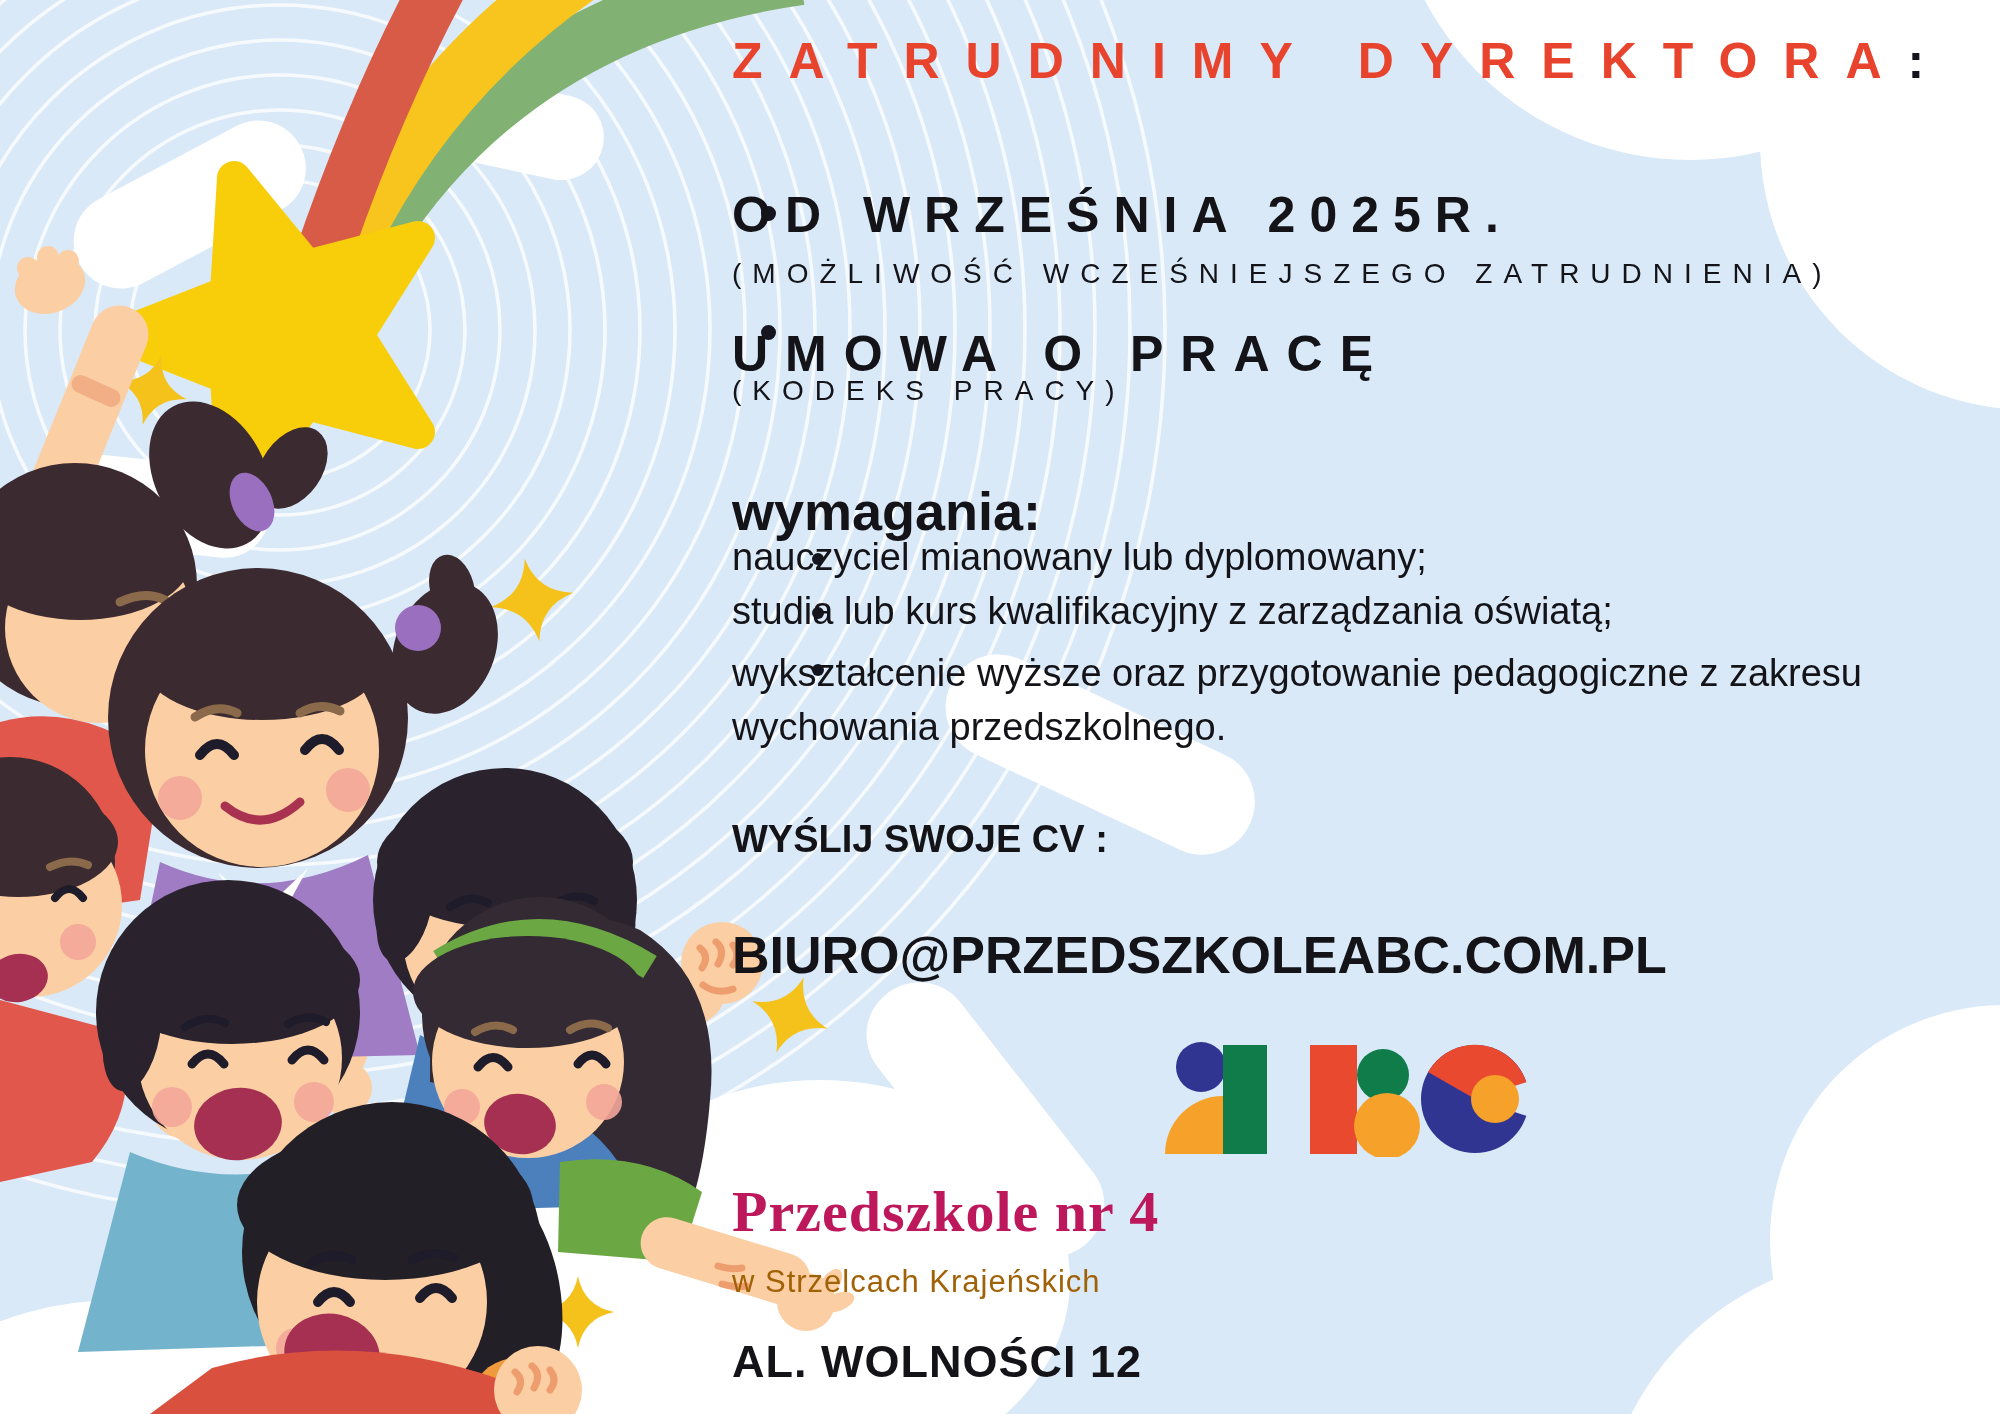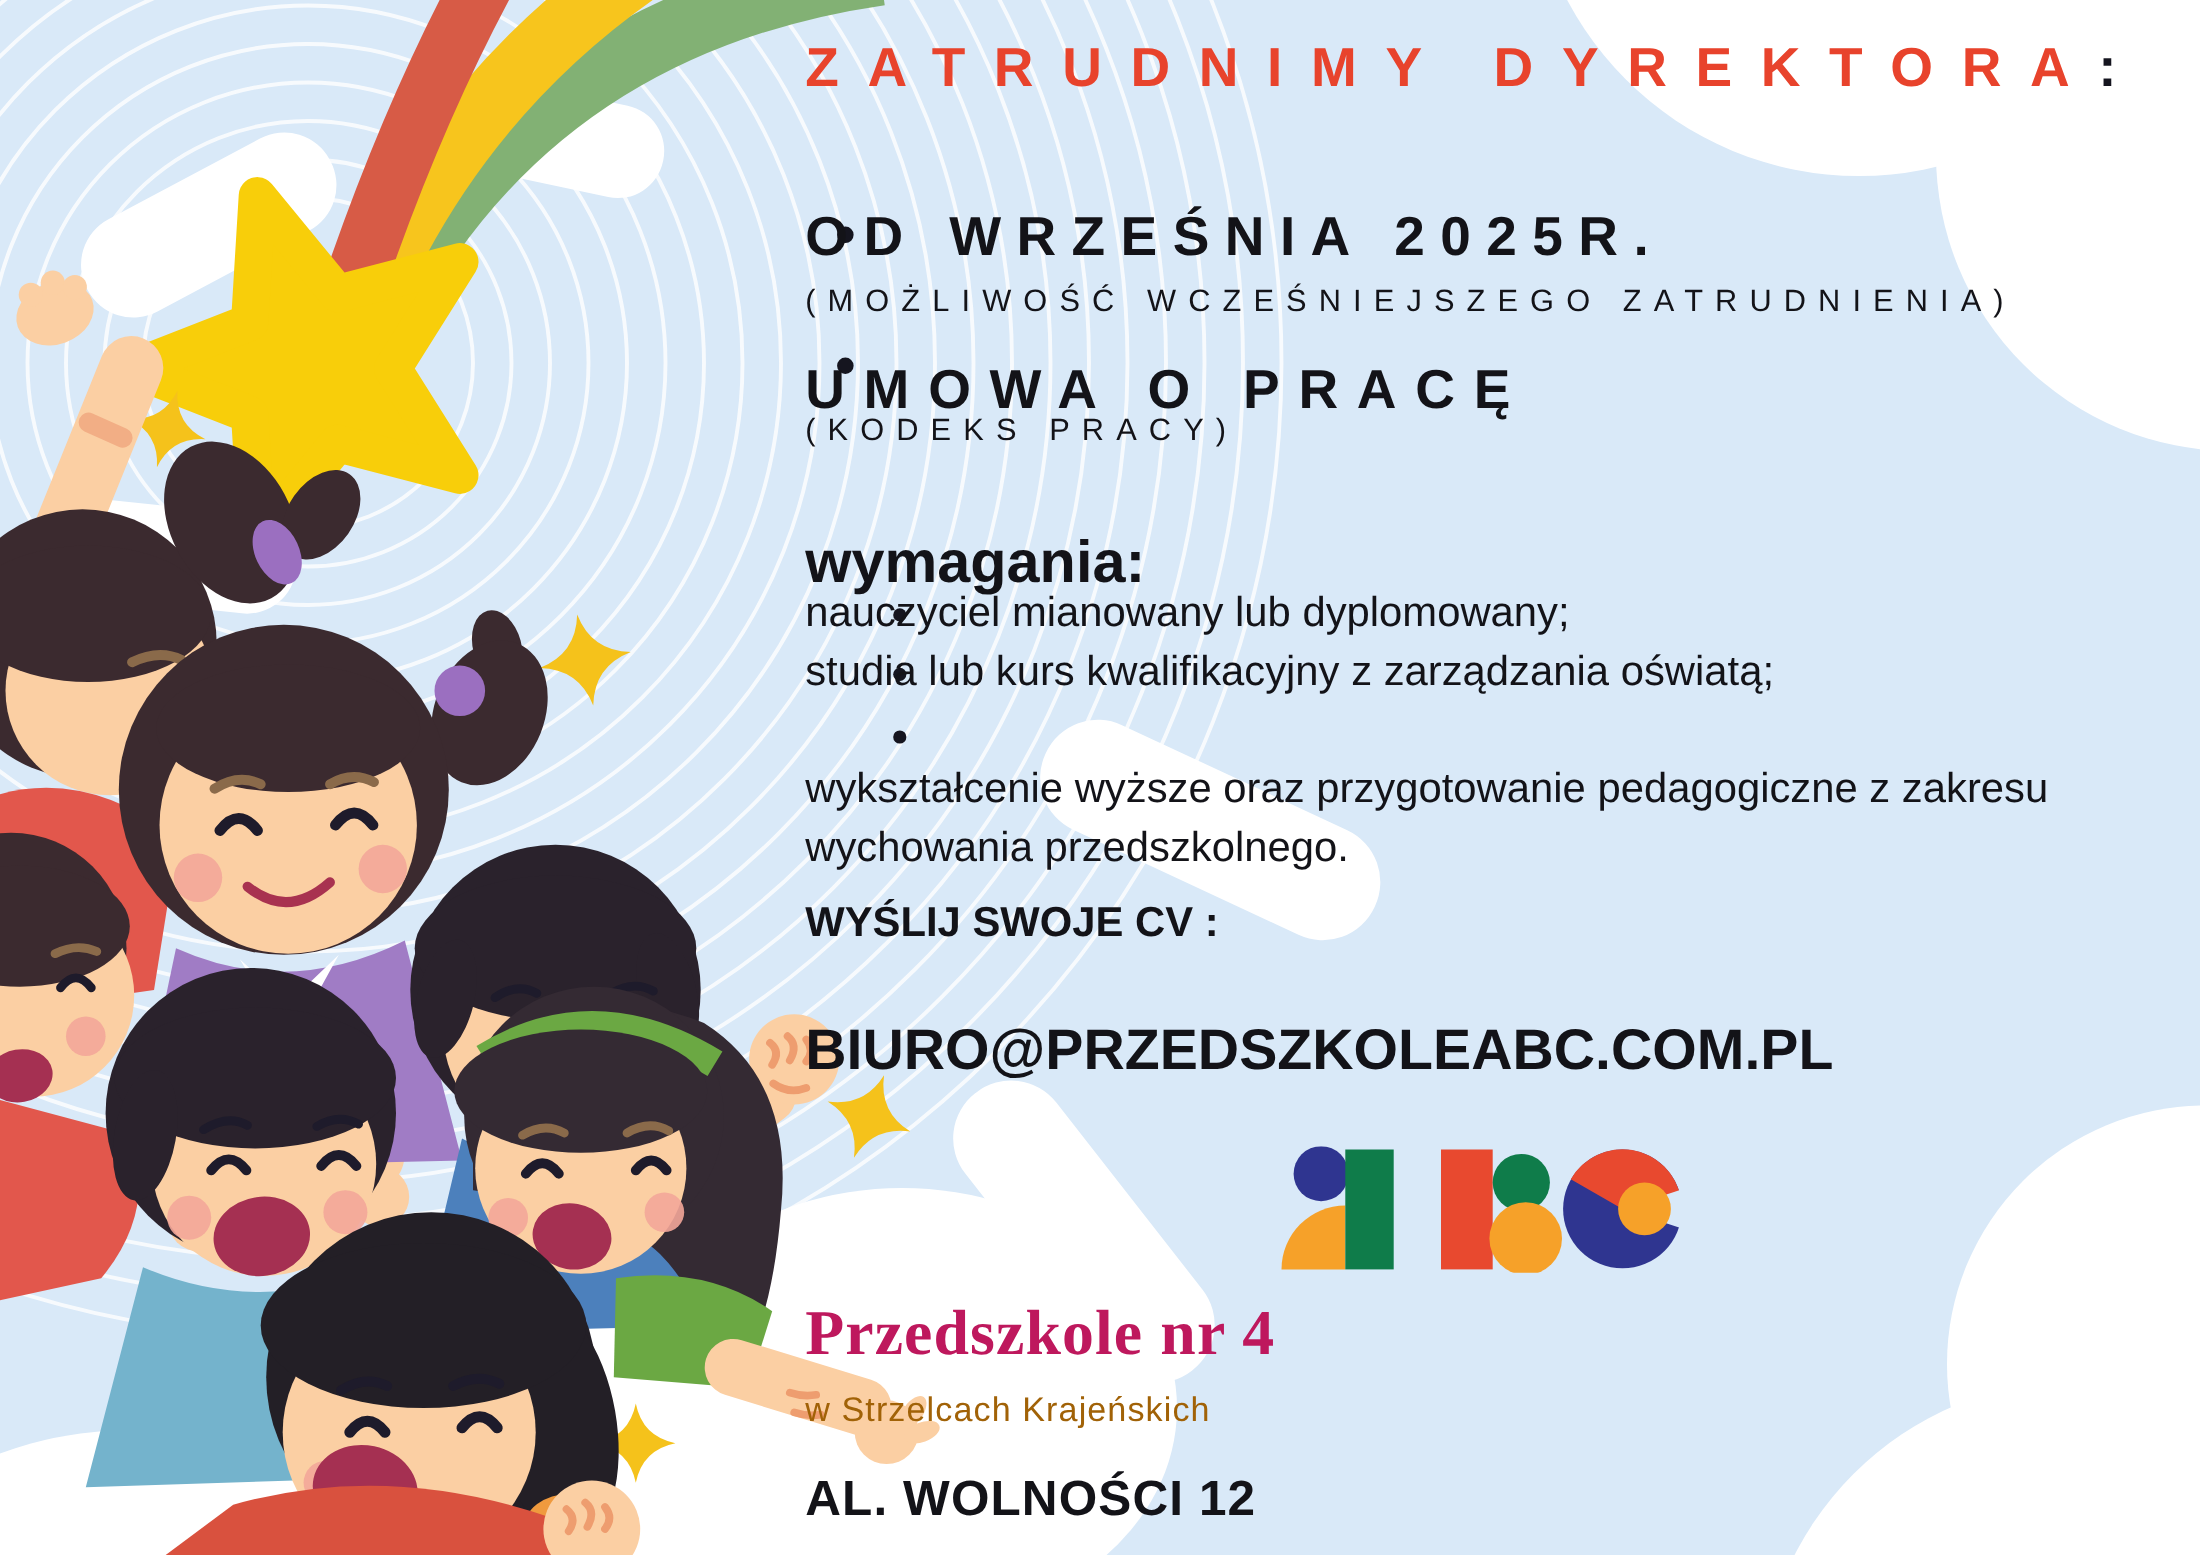--- a/index.html
+++ b/index.html
@@ -14,21 +14,21 @@
   .title{top:32px;font-size:50px;font-weight:bold;letter-spacing:26px;color:#E8432C;}
   .title .colon{color:#15151f;}
   .offer-main1{top:186px;font-size:50px;font-weight:bold;letter-spacing:14px;}
   .offer-sub1{top:258px;font-size:28px;letter-spacing:11px;}
   .offer-main2{top:305px;font-size:50px;font-weight:bold;letter-spacing:17px;margin-top:20px;}
   .offer-sub2{top:375px;font-size:28px;letter-spacing:11px;}
   .req-head{top:480px;font-size:54px;font-weight:bold;}
   .req1{top:536px;font-size:38px;}
   .req2{top:590px;font-size:38px;}
   .req3{top:646px;font-size:38px;line-height:54px;white-space:normal;}
-  .req3 .inner{display:inline-block;max-width:1160px;margin-top:44px;}
+  .req3 .inner{display:inline-block;max-width:1160px;}
   .cv-label{top:818px;font-size:38px;font-weight:bold;}
   .email{top:925px;font-size:52px;font-weight:bold;letter-spacing:0px;}
   .org-name{top:1178px;font-size:58px;font-weight:bold;color:#be185d;
             font-family:"Liberation Serif", serif;letter-spacing:1px;}
   .org-loc{top:1264px;font-size:31px;color:#a16207;letter-spacing:1px;}
   .org-addr{top:1336px;font-size:45px;font-weight:bold;letter-spacing:1px;}
   .dot{position:absolute;background:#15151f;border-radius:50%;}
   .dot-a{width:15px;height:15px;left:761px;top:206px;}
   .dot-b{width:15px;height:15px;left:761px;top:325px;}
   .dot-c{width:12px;height:12px;left:812px;top:553px;}

